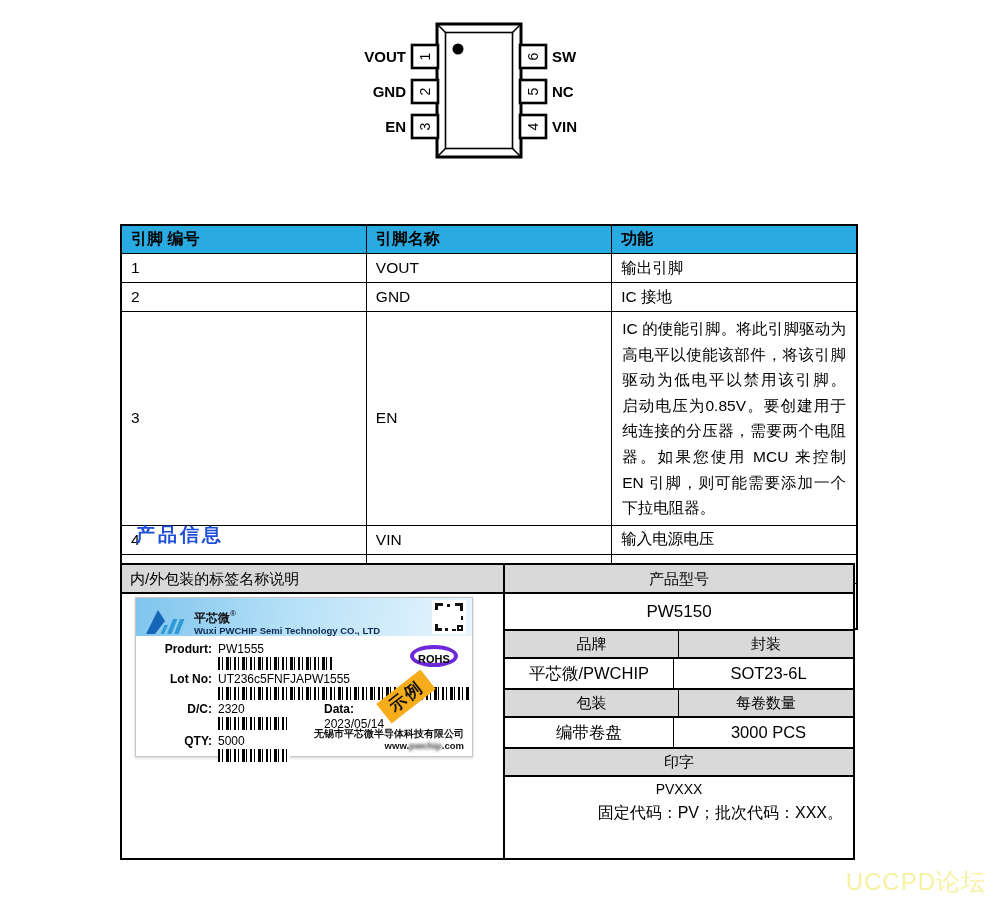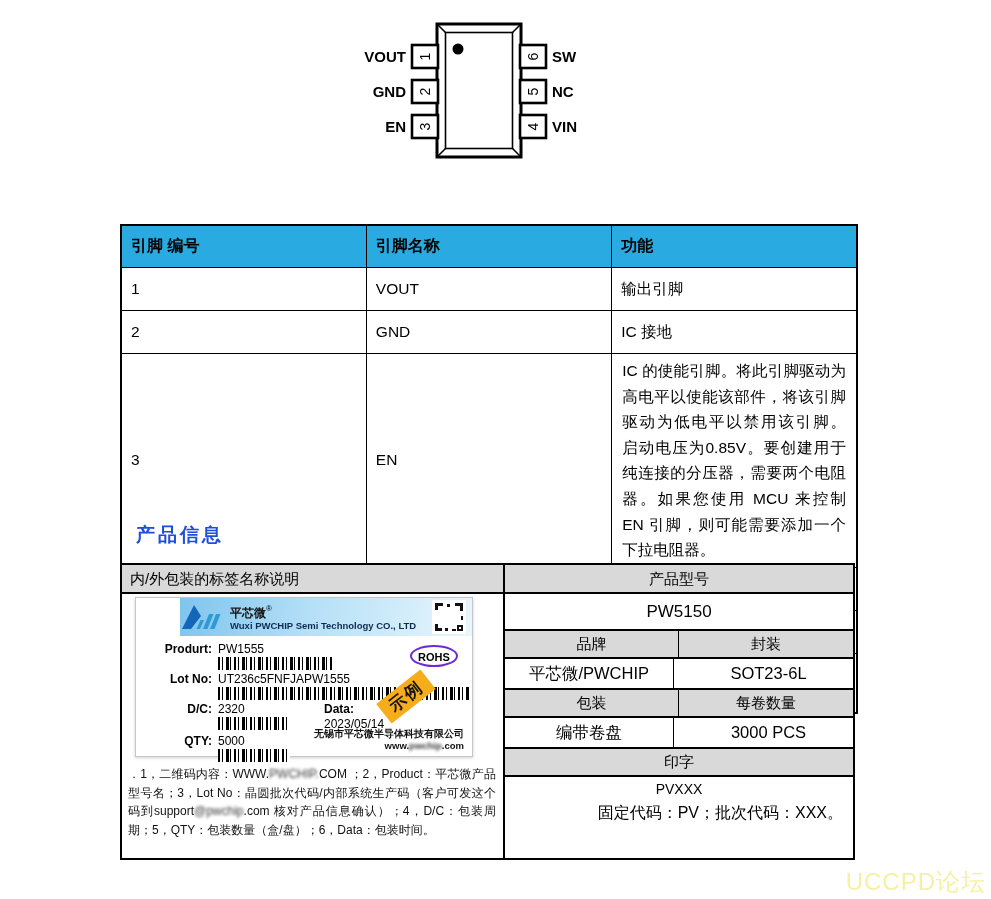--- a/index.html
+++ b/index.html
@@ -10,21 +10,21 @@
     color:#000;
   }
   
   .pinout{position:absolute;left:355px;top:5px;width:280px;height:168px;}
   
   .pin-table{
     position:absolute;left:120px;top:224px;border-collapse:collapse;
     table-layout:fixed;width:738px;font-size:15.5px;
   }
   .pin-table td,.pin-table th{
-    border:1px solid #000;padding:8px 9px;vertical-align:middle;text-align:left;
+    border:1px solid #000;padding:1px 9px;vertical-align:middle;text-align:left;
   }
   .pin-table{border:2px solid #000;}
   .pin-table th{
     background:#29ABE2;height:25px;font-size:16px;font-weight:700;color:#000;
   }
   .pin-table td.num{width:178px;}
   .pin-table td.pname{width:128px;}
   .pin-table tr.short td{height:26px;}
   .pin-table td.func-long{
     text-align:justify;line-height:25.6px;padding:4px 10px;height:126px;
@@ -57,42 +57,42 @@
   .r-marking-body{flex:1;background:#fff;}
   .r-marking-code{font-size:14px;margin-top:4px;}
   .r-marking-note{text-align:right;font-size:16px;padding:6px 10px 0 8px;}
   
   .label-card{
     position:absolute;left:13px;top:3px;width:338px;height:160px;background:#fff;
     border:1px solid #c6c6c6;box-shadow:0 1px 3px rgba(0,0,0,.18);box-sizing:border-box;
   }
   .lc-strip{
     height:38px;background:linear-gradient(100deg,#7FC4ED 0%,#B5E0F7 45%,#E9F6FD 100%);
-    display:flex;align-items:center;padding:0 0;position:relative;margin-left:44px;
+    display:flex;align-items:flex-end;padding:0 8px;position:relative;
   }
   .lc-names{margin-left:6px;line-height:1.1;}
   .lc-cn{font-size:12px;font-weight:700;color:#111;}
   .lc-reg{font-size:8px;vertical-align:super;}
   .lc-en{font-size:9.5px;font-weight:700;color:#0d2a52;}
   .qr-tile{position:absolute;right:6px;top:2px;width:34px;height:34px;background:#fff;border-radius:2px;}
   .lc-rows{padding:6px 0 0 14px;}
   .lrow{display:flex;margin-bottom:2px;}
   .llbl{width:62px;text-align:right;font-weight:700;font-size:12px;padding-right:6px;flex:0 0 auto;}
   .lval{font-size:12px;}
   .barcode{
     height:13px;margin-top:1px;
     background:repeating-linear-gradient(90deg,#000 0 2px,#fff 2px 4px,#000 4px 5px,#fff 5px 8px,#000 8px 11px,#fff 11px 12px,#000 12px 13px,#fff 13px 16px);
   }
   .bc-product{width:115px;}
   .bc-lot{width:252px;}
   .bc-sm{width:72px;}
   .dc-data{margin-left:34px;font-size:12px;line-height:1.25;}
   .dc-data .dlbl{font-weight:700;}
   .rohs-oval{
-    position:absolute;right:14px;top:47px;width:48px;height:22px;border:2px solid #6d28d9;
+    position:absolute;right:14px;top:47px;width:48px;height:22px;border:4px solid #6d28d9;
     border-radius:50%;text-align:center;line-height:20px;font-size:11px;font-weight:700;
     box-sizing:border-box;background:#fff;
   }
   .stamp{
     position:absolute;right:38px;top:86px;transform:rotate(-38deg);
     background:#F7AC1B;color:#111;font-size:17px;font-weight:700;
     padding:1px 9px;letter-spacing:2px;
   }
   .lc-footer{
     position:absolute;right:8px;bottom:4px;text-align:right;color:#111;line-height:1.3;
@@ -263,21 +263,20 @@
         </div>
 
         <div class="rohs-oval">ROHS</div>
         <div class="stamp">示例</div>
         <div class="lc-footer">
           <div class="f1">无锡市平芯微半导体科技有限公司</div>
           <div class="f2"><span>www.</span><span class="blurred">pwchip</span><span>.com</span></div>
         </div>
       </div>
 
-      <div class="label-notes"><span>．1，二维码内容：WWW.</span><span class="blurred">PWCHIP.</span><span>COM ；2，Product：平芯微产品型号名；3，Lot No：晶圆批次代码/内部系统生产码（客户可发这个码到support</span><span class="blurred">@pwchip</span><span>.com 核对产品信息确认）；4，D/C：包装周期；5，QTY：包装数量（盒/盘）；6，Data：包装时间。</span></div>
     </div>
   </div>
 
   <div class="pt-right">
     <div class="pt-hdr">产品型号</div>
     <div class="r-model">PW5150</div>
     <div class="r-pair gray pt-hdr-pair" style="background:#D9D9D9;">
       <div>品牌</div>
       <div>封装</div>
     </div>

